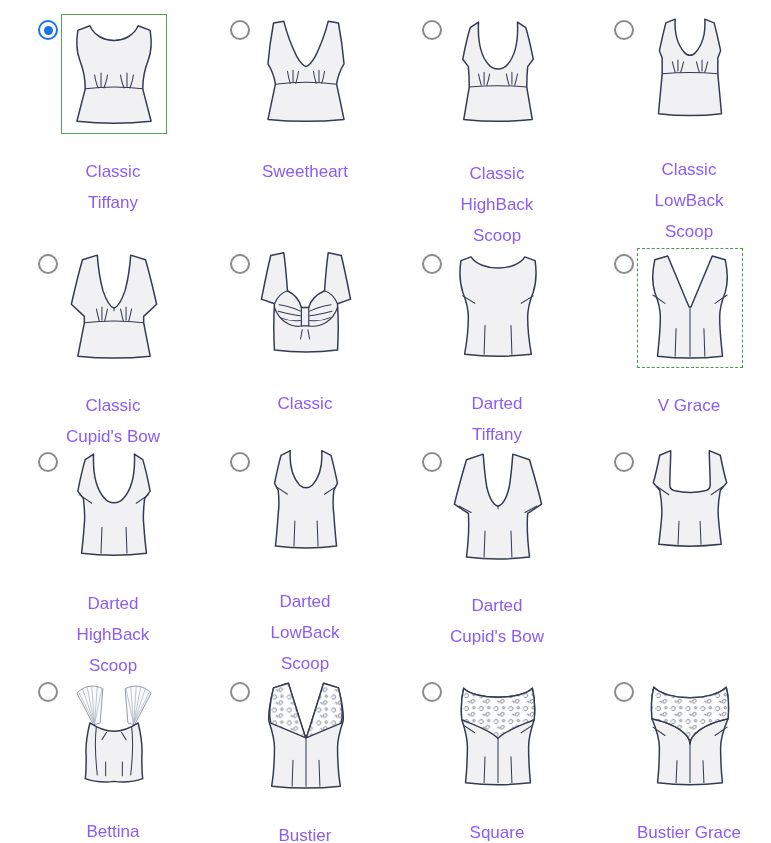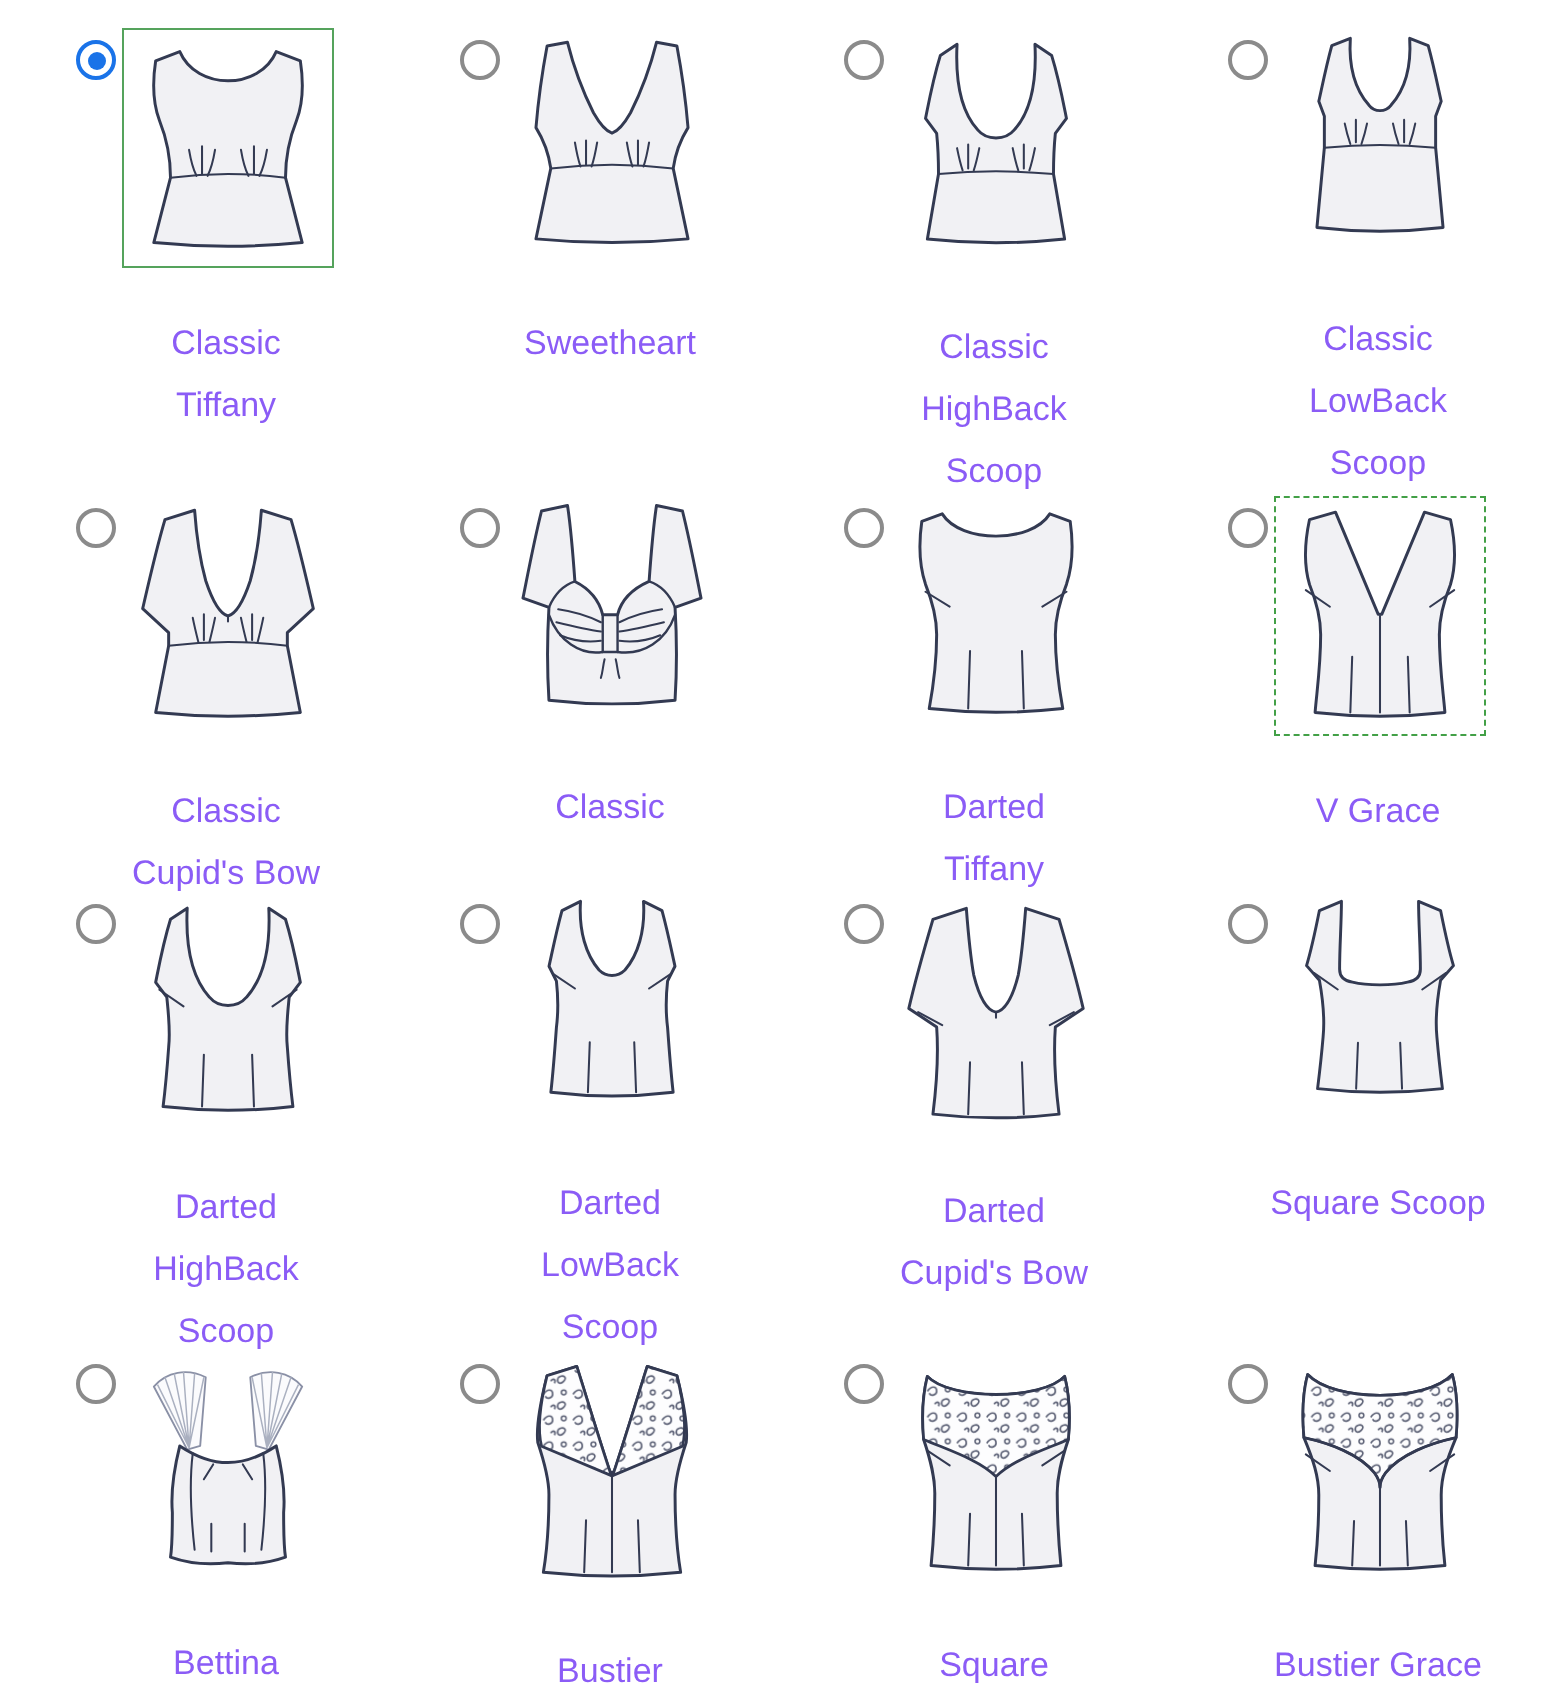--- a/index.html
+++ b/index.html
@@ -238,21 +238,20 @@
     <span class="radio">
         <span class="dot"></span>
       </span>
     <div class="imgbox" data-highlight="none">
       <svg viewBox="0 0 110 122" width="102" height="112">
         <path class="g" d="M22 9 L34 4 C34 16 33 28 33 41 Q33 47 40 48 C48 50 62 50 70 48 Q77 47 77 41 C77 28 76 16 76 4 L88 9 C90 19 92 29 95 39 L88 47 C86 58 85 68 86 78 C87 90 88 98 89 106 Q55 110 21 106 C22 98 23 90 24 78 C25 68 24 58 22 47 L15 39 C18 29 20 19 22 9 Z"></path>
         <path class="l" d="M19 43 L32 52 M91 43 L78 52"></path>
         <path class="l" d="M42 106 L43 81 M67 106 L66 81"></path>
       </svg>
     </div>
-    <div class="label">Square Scoop</div>
   </div>
 
   <div class="tile" data-selected="false">
     <span class="radio">
         <span class="dot"></span>
       </span>
     <div class="imgbox" data-highlight="none">
       <svg viewBox="0 0 110 122" width="102" height="116">
         <path class="fan" d="M33 50 L15 16 C22 8 33 6 43 11 L40 48 Z"></path>
         <path class="fl" d="M34 49 L17 15 M34 49 L21 11 M34 49 L26 9 M34 49 L31 8 M34 49 L37 9 M34 49 L42 11"></path>

